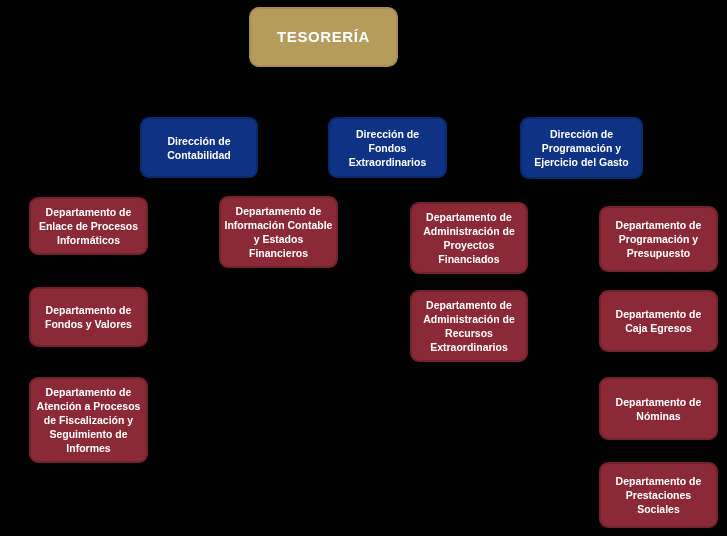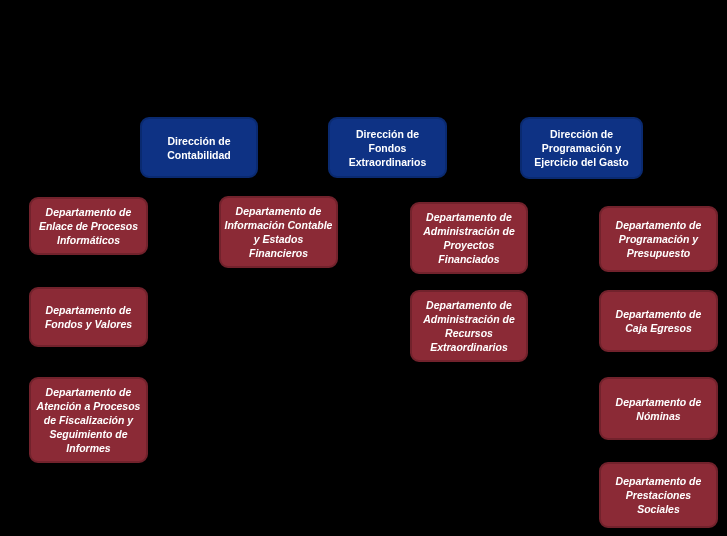--- a/index.html
+++ b/index.html
@@ -47,21 +47,20 @@
   }
   .dir {
     background: var(--dir-fill, #0E3284);
     border: 2px solid var(--dir-border, #0A2A70);
     border-radius: 9px;
   }
   .dept {
     background: var(--dept-fill, #8B2A36);
     border: 2px solid var(--dept-border, #72222C);
     border-radius: 9px;
-    font-style: italic;
   }
 
   
   #n-root    { left: 249px; top: 7px;   width: 149px; height: 60px; }
   #n-dir-0   { left: 140px; top: 117px; width: 118px; height: 61px; }
   #n-dir-1   { left: 328px; top: 117px; width: 119px; height: 61px; }
   #n-dir-2   { left: 520px; top: 117px; width: 123px; height: 62px; }
   #n-dep-0-0 { left: 29px;  top: 197px; width: 119px; height: 58px; }
   #n-dep-0-1 { left: 29px;  top: 287px; width: 119px; height: 60px; }
   #n-dep-0-2 { left: 29px;  top: 377px; width: 119px; height: 86px; }
@@ -71,20 +70,23 @@
   #n-dep-3-0 { left: 599px; top: 206px; width: 119px; height: 66px; }
   #n-dep-3-1 { left: 599px; top: 290px; width: 119px; height: 62px; }
   #n-dep-3-2 { left: 599px; top: 377px; width: 119px; height: 63px; }
   #n-dep-3-3 { left: 599px; top: 462px; width: 119px; height: 66px; }
 </style>
 </head>
 <body>
 
 <div class="canvas">
 
+  <div class="node root" id="n-root">
+    <span class="label">TESORERÍA</span>
+  </div>
 
   <div class="node dir" id="n-dir-0">
     <span class="label">Dirección de
 Contabilidad</span>
   </div>
   <div class="node dir" id="n-dir-1">
     <span class="label">Dirección de
 Fondos
 Extraordinarios</span>
   </div>

